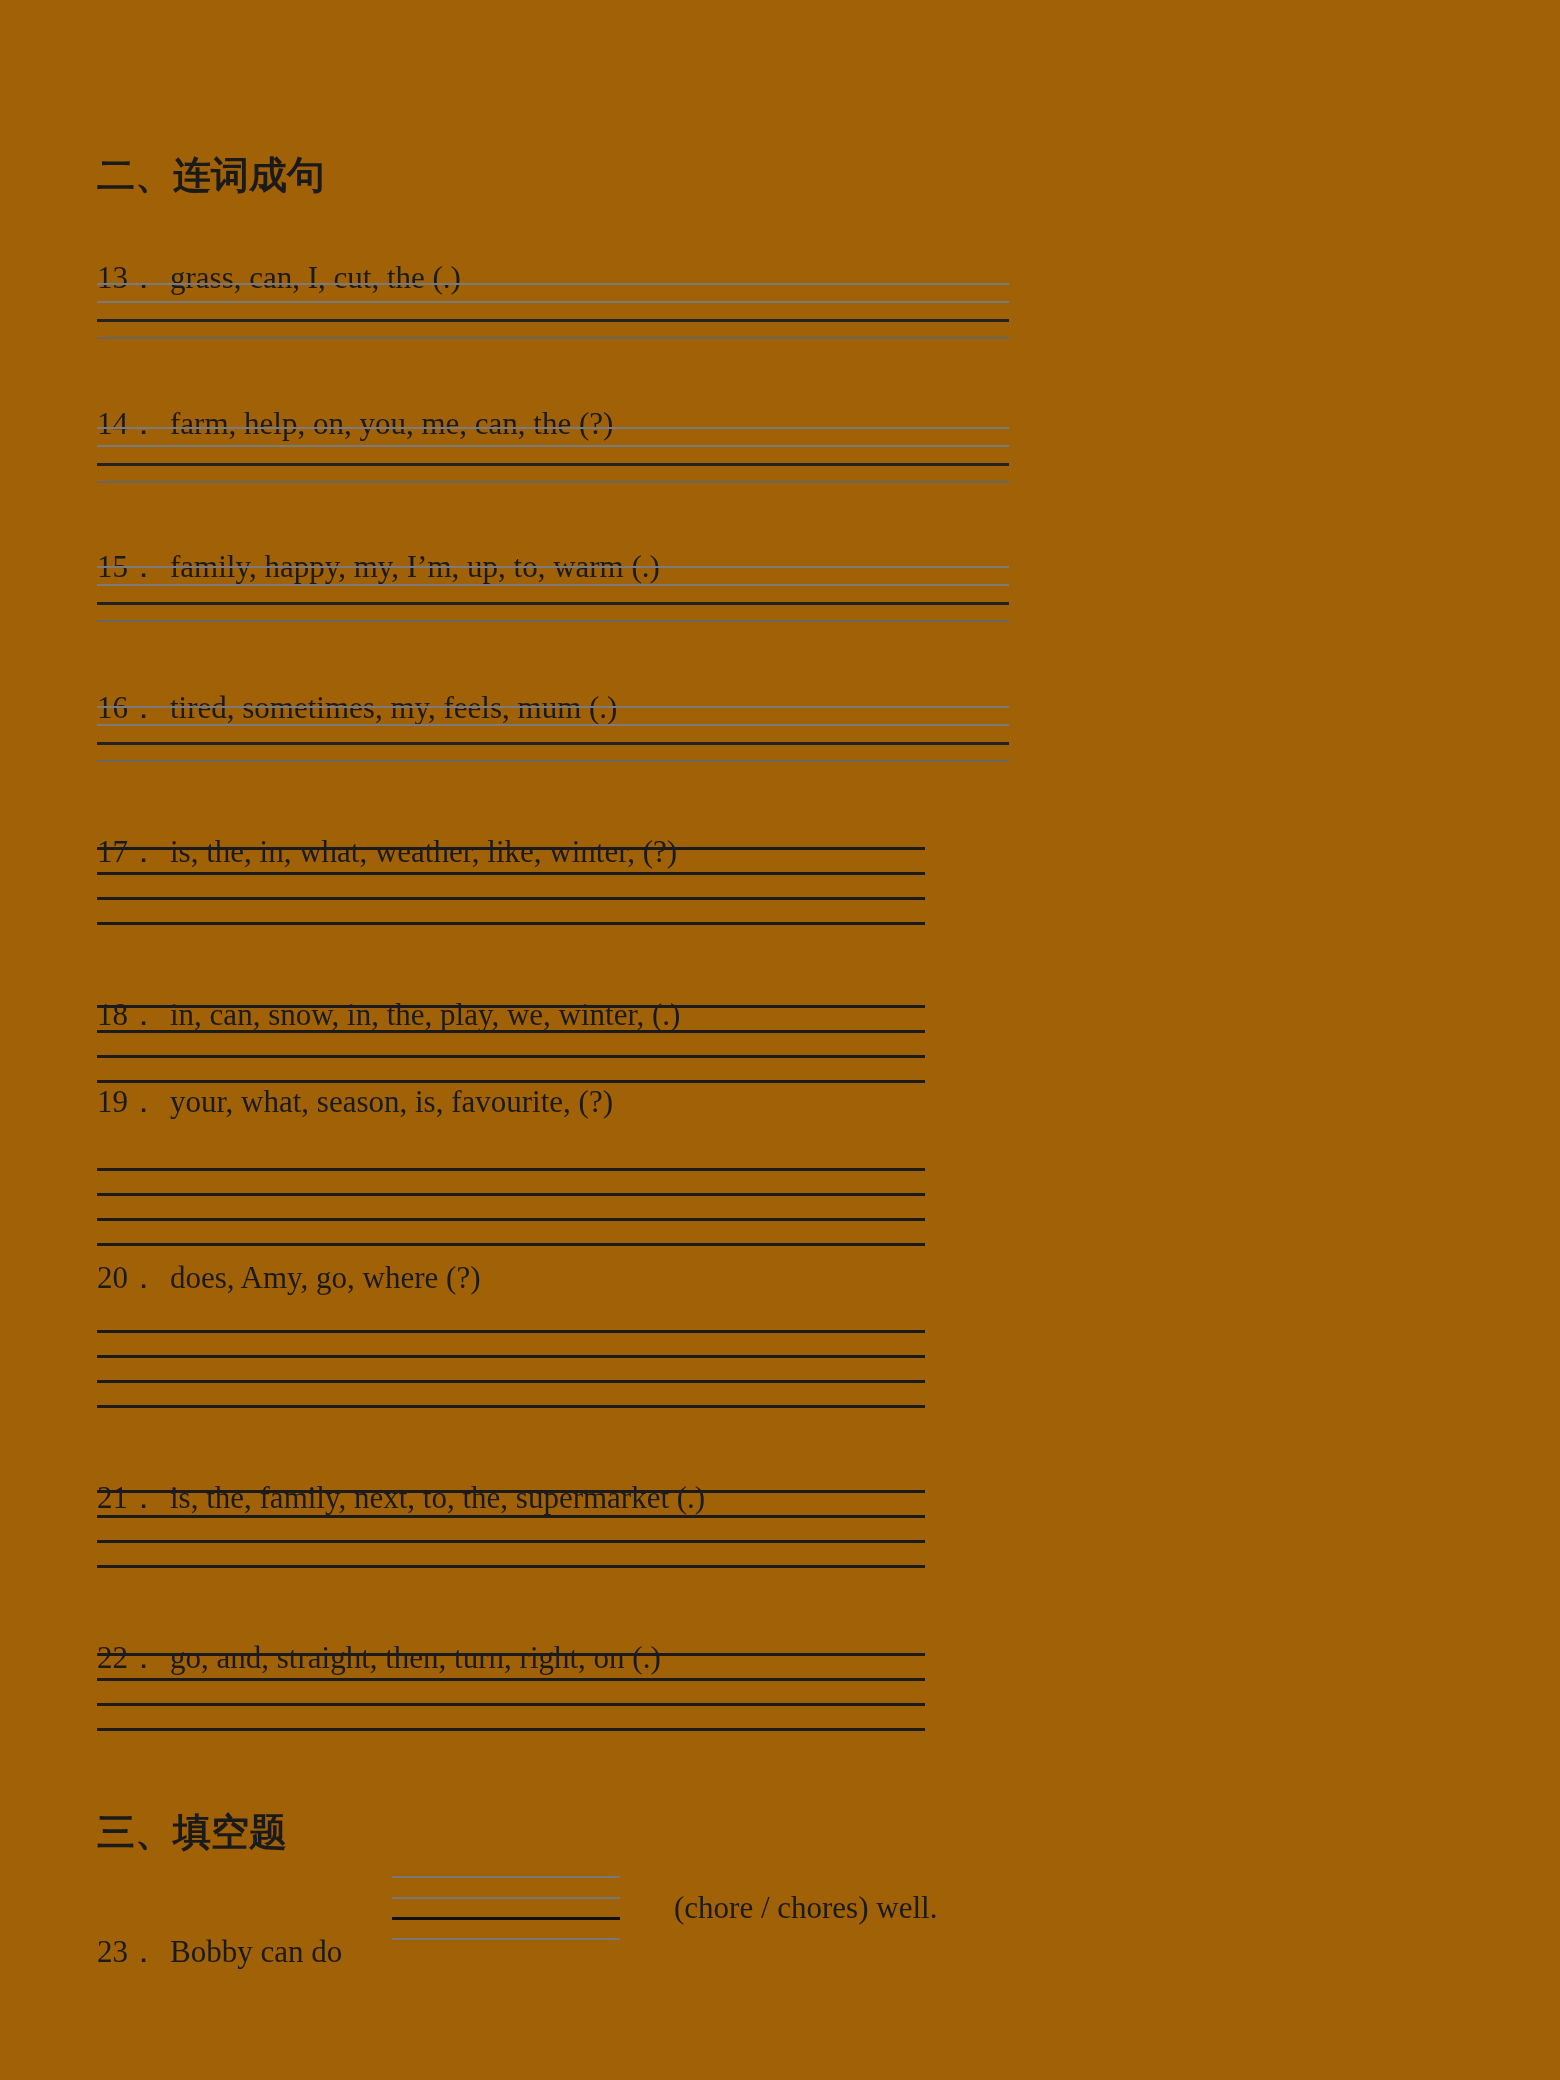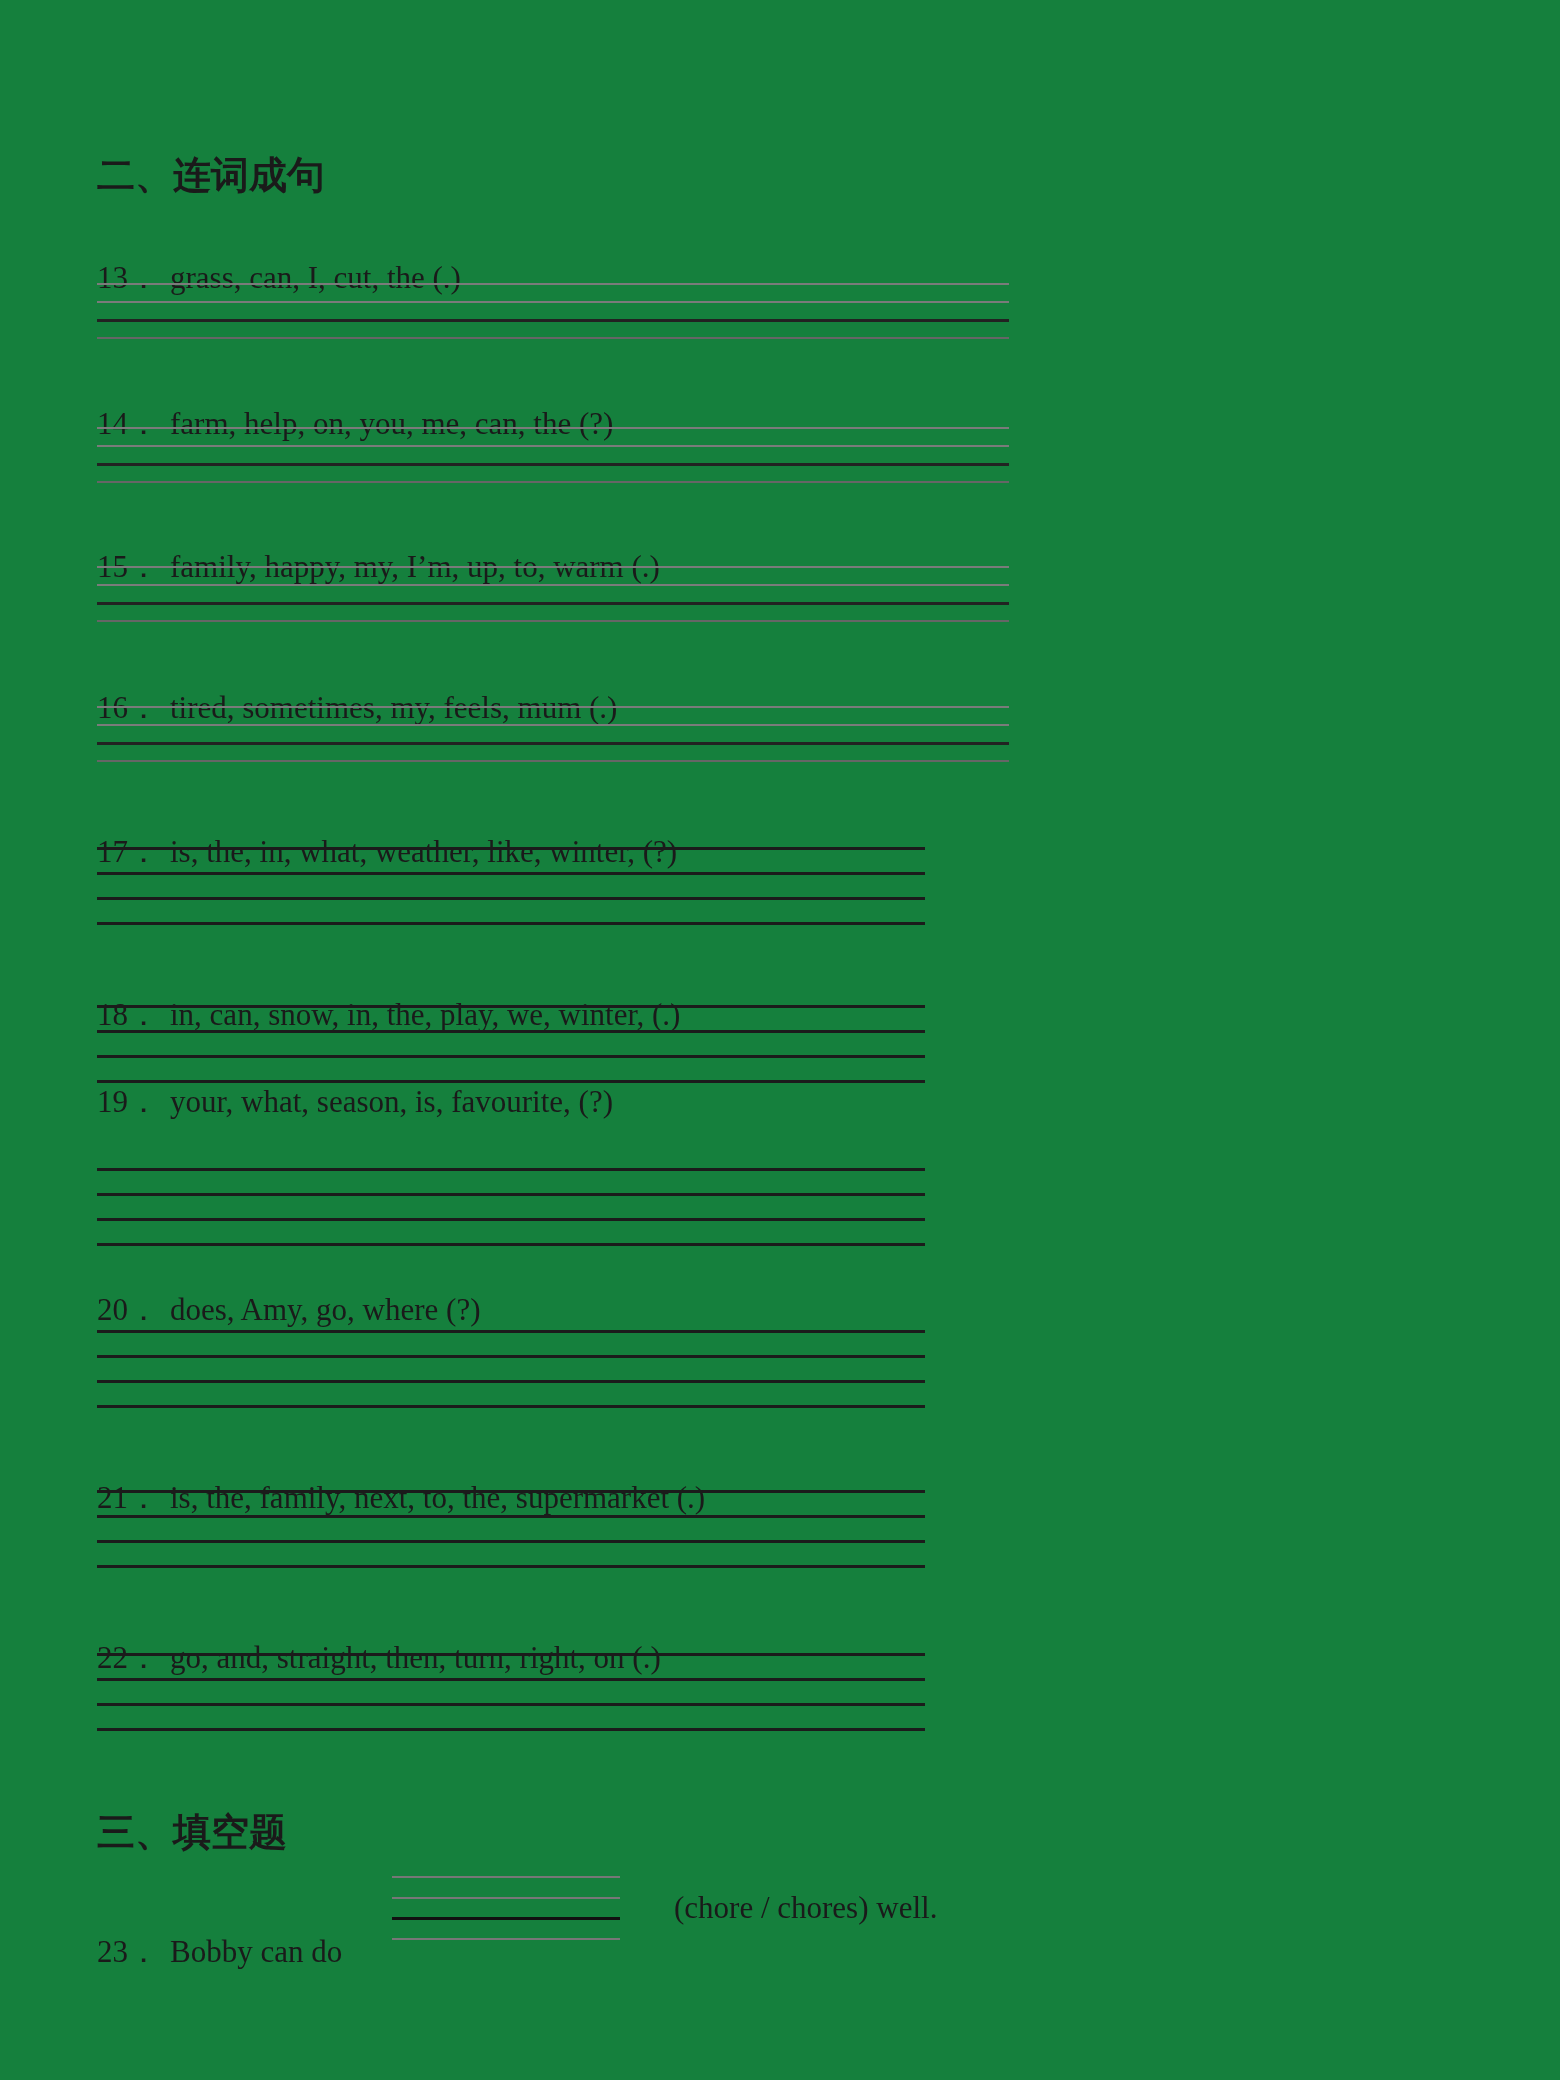--- a/index.html
+++ b/index.html
@@ -1,20 +1,20 @@
 <!DOCTYPE html>
 <html><head>
 <meta charset="utf-8">
 <style>
   html,body{margin:0;padding:0;background:#ffffff;}
   .page{
     position:relative;
     width:1560px;
     height:2080px;
-    background:#15803d;
+    background:#a16207;
     font-family:"Liberation Serif", serif;
     color:#1a1a1a;
     overflow:hidden;
   }
   .sec-header{
     position:absolute;
     left:97px;
     font-family:"Liberation Sans", sans-serif;
     font-weight:700;
     font-size:38px;
@@ -135,21 +135,21 @@
   <div class="q" style="top:1040px">
     <span class="num">19．</span><span>your, what, season, is, favourite, (?)</span>
   </div>
   <div class="lines lines-b" style="top:1168px">
     <div class="ln"></div>
     <div class="ln"></div>
     <div class="ln"></div>
     <div class="ln last"></div>
   </div>
 
-  <div class="q" style="top:1248px">
+  <div class="q" style="top:1216px">
     <span class="num">20．</span><span>does, Amy, go, where (?)</span>
   </div>
   <div class="lines lines-b" style="top:1330px">
     <div class="ln"></div>
     <div class="ln"></div>
     <div class="ln"></div>
     <div class="ln last"></div>
   </div>
 
   <div class="q" style="top:1436px">

